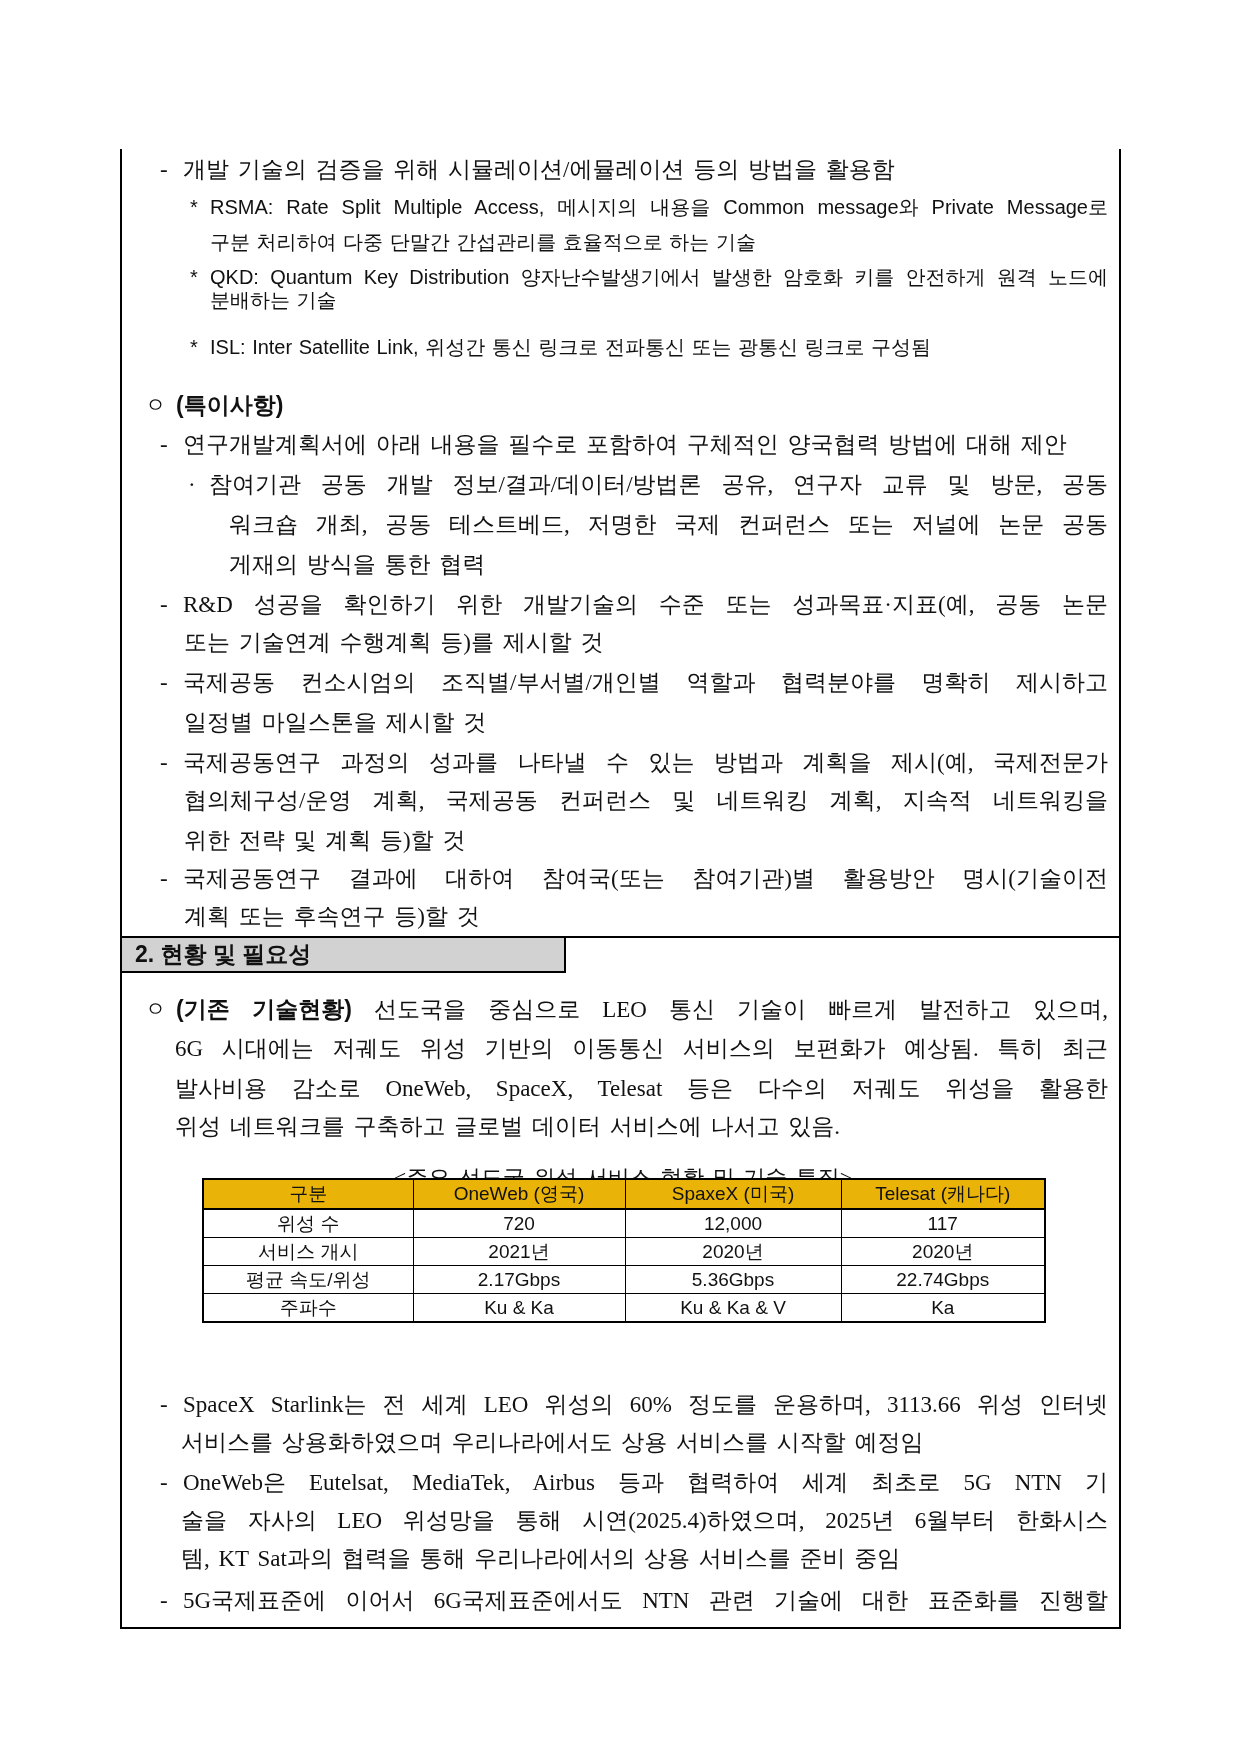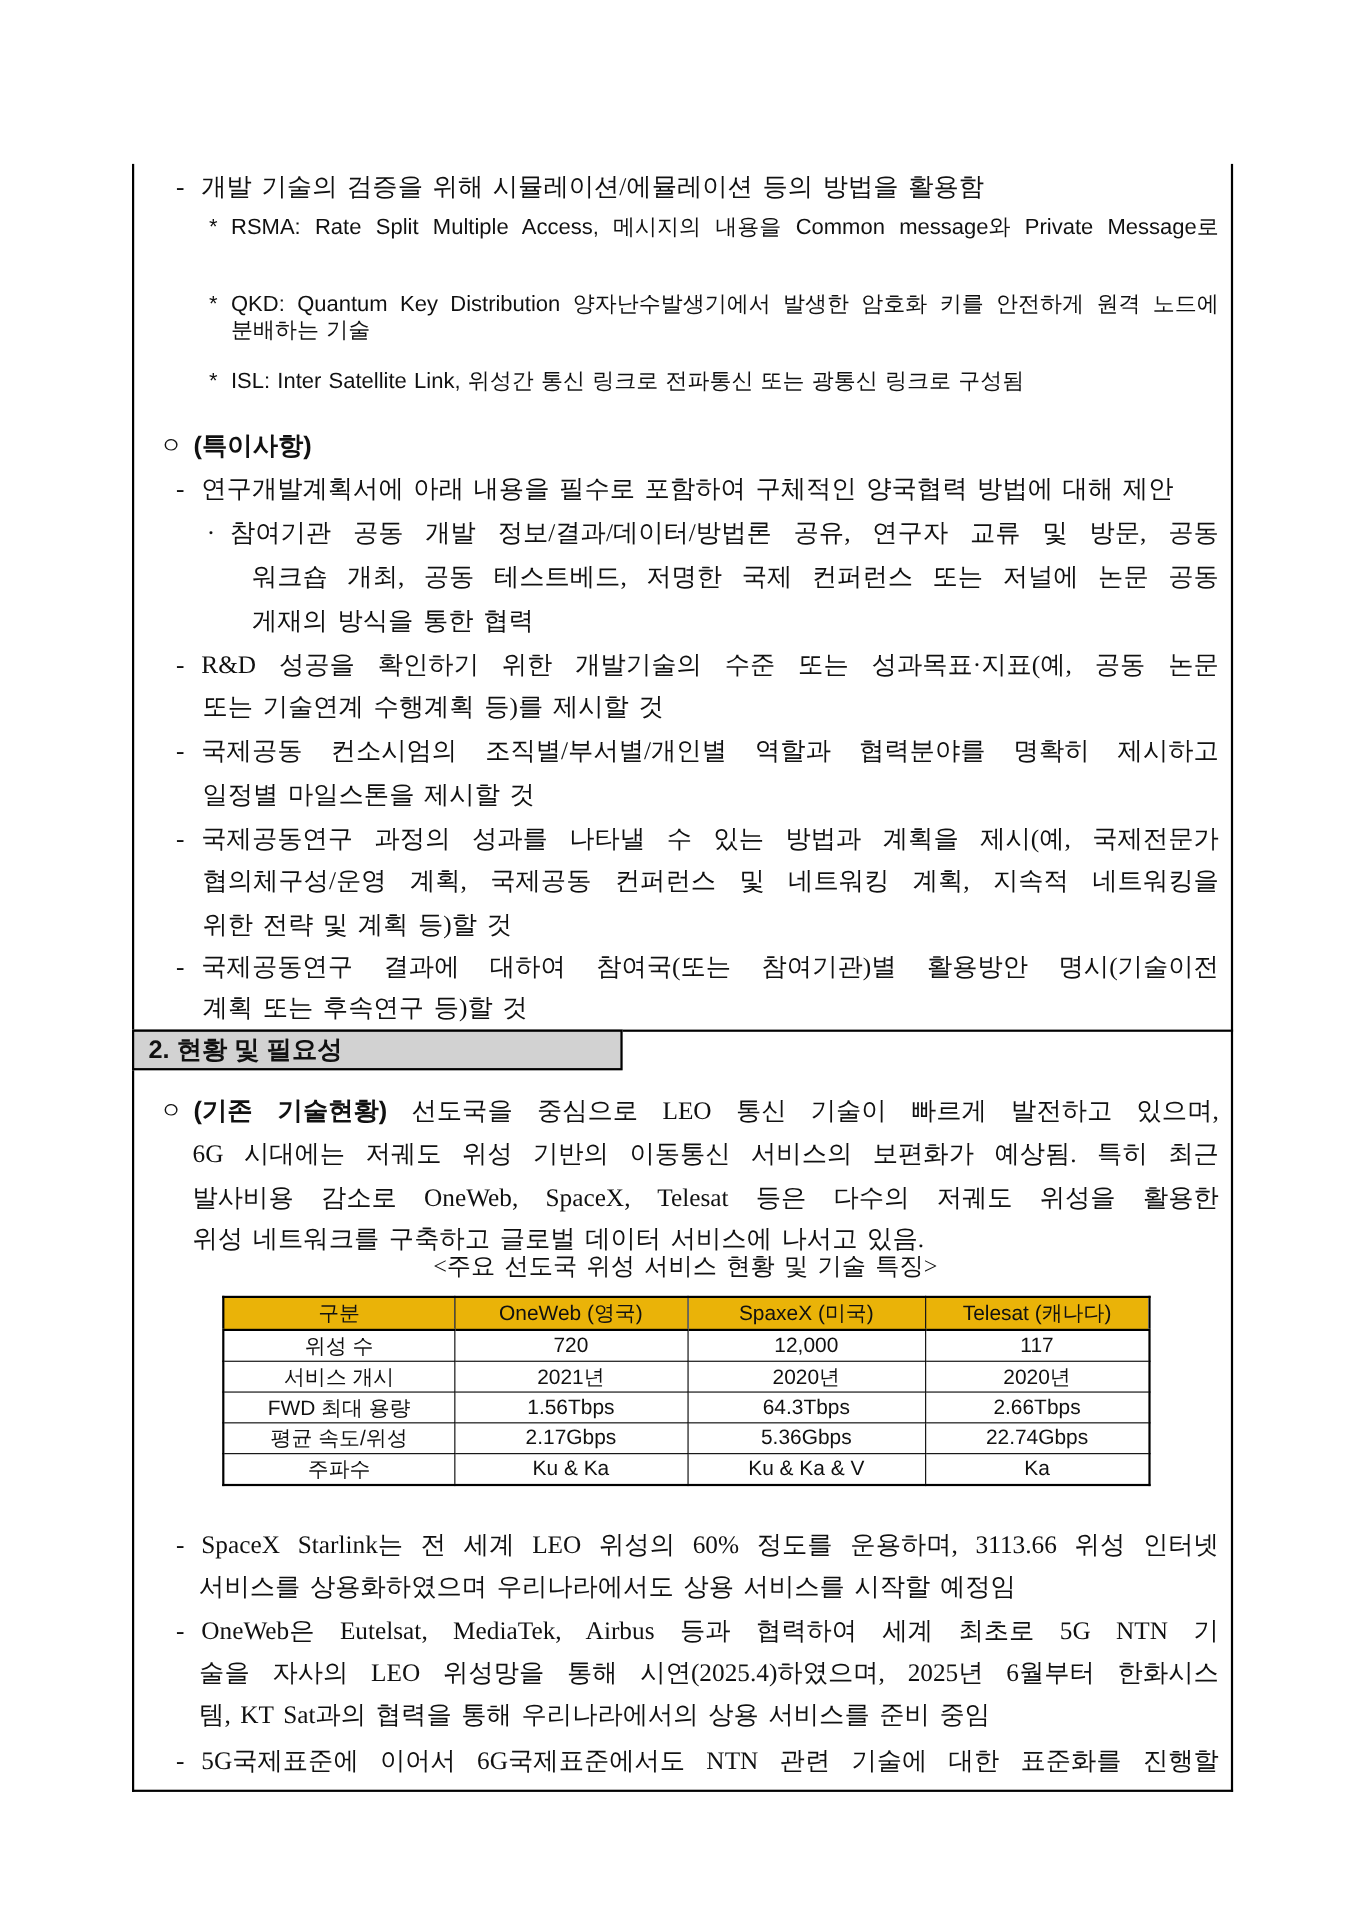--- a/index.html
+++ b/index.html
@@ -24,38 +24,39 @@
   .ohc{left:53px}
   .dlc{left:59px}
   .bl{font-family:"Liberation Sans","DejaVu Sans",sans-serif;font-weight:bold;font-size:23px;}
   
   .section-divider{position:absolute;top:787px;left:-2px;right:-2px;border-top:2px solid #000;}
   .section-header{position:absolute;top:787px;left:-2px;width:446px;height:37px;
       box-sizing:border-box;background:#d2d2d2;border:2px solid #000;
       display:flex;align-items:center;padding-left:13px;
       font-family:"Liberation Sans","DejaVu Sans",sans-serif;font-weight:bold;font-size:23px;}
   
-  .tbl-caption{position:absolute;top:987px;left:80px;width:842px;text-align:center;
+  .tbl-caption{position:absolute;top:1014px;left:80px;width:842px;text-align:center;
       font-size:22px;word-spacing:3px;}
   table.sat{position:absolute;top:1029px;left:80px;width:842px;border-collapse:collapse;
       border:2px solid #000;table-layout:fixed;
       font-family:"Liberation Sans","DejaVu Sans",sans-serif;font-size:19px;}
   table.sat th,table.sat td{border:1px solid #000;text-align:center;padding:0;
       height:27px;vertical-align:middle;font-weight:normal;overflow:hidden;}
   table.sat th{background:#eab308;height:28px;border-bottom:2px solid #000;}
   .c0{width:210px}.c1{width:212px}.c2{width:216px}.c3{width:204px}
 </style>
 </head>
 <body>
 
 <div class="page">
   <div class="content-box">
 
     <div class="ln lv1" style="top:6px"><span class="mk">-</span><span>개발 기술의 검증을 위해 시뮬레이션/에뮬레이션 등의 방법을 활용함</span></div>
     <div class="ln st sans j" style="top:43px"><span class="mk">*</span><span>RSMA: Rate Split Multiple Access, 메시지의 내용을 Common message와 Private Message로</span></div>
+    <div class="ln stc sans" style="top:78px"><span>구분 처리하여 다중 단말간 간섭관리를 효율적으로 하는 기술</span></div>
     <div class="ln st sans j" style="top:113px"><span class="mk">*</span><span>QKD: Quantum Key Distribution 양자난수발생기에서 발생한 암호화 키를 안전하게 원격 노드에</span></div>
     <div class="ln stc sans" style="top:136px"><span>분배하는 기술</span></div>
     <div class="ln st sans" style="top:183px"><span class="mk">*</span><span>ISL: Inter Satellite Link, 위성간 통신 링크로 전파통신 또는 광통신 링크로 구성됨</span></div>
 
     <div class="ln oh" style="top:241px"><span class="mk">ㅇ</span><span class="bl">(특이사항)</span></div>
     <div class="ln lv1" style="top:281px"><span class="mk">-</span><span>연구개발계획서에 아래 내용을 필수로 포함하여 구체적인 양국협력 방법에 대해 제안</span></div>
     <div class="ln sb j" style="top:321px"><span class="mk">·</span><span>참여기관 공동 개발 정보/결과/데이터/방법론 공유, 연구자 교류 및 방문, 공동</span></div>
     <div class="ln sbc j" style="top:361px"><span>워크숍 개최, 공동 테스트베드, 저명한 국제 컨퍼런스 또는 저널에 논문 공동</span></div>
     <div class="ln sbc" style="top:401px"><span>게재의 방식을 통한 협력</span></div>
     <div class="ln lv1 j" style="top:441px"><span class="mk">-</span><span>R&amp;D 성공을 확인하기 위한 개발기술의 수준 또는 성과목표·지표(예, 공동 논문</span></div>
@@ -102,26 +103,20 @@
           <td>12,000</td>
           <td>117</td>
         </tr>
         <tr>
           <td>서비스 개시</td>
           <td>2021년</td>
           <td>2020년</td>
           <td>2020년</td>
         </tr>
         <tr>
-          <td>FWD 최대 용량</td>
-          <td>1.56Tbps</td>
-          <td>64.3Tbps</td>
-          <td>2.66Tbps</td>
-        </tr>
-        <tr>
           <td>평균 속도/위성</td>
           <td>2.17Gbps</td>
           <td>5.36Gbps</td>
           <td>22.74Gbps</td>
         </tr>
         <tr>
           <td>주파수</td>
           <td>Ku &amp; Ka</td>
           <td>Ku &amp; Ka &amp; V</td>
           <td>Ka</td>

